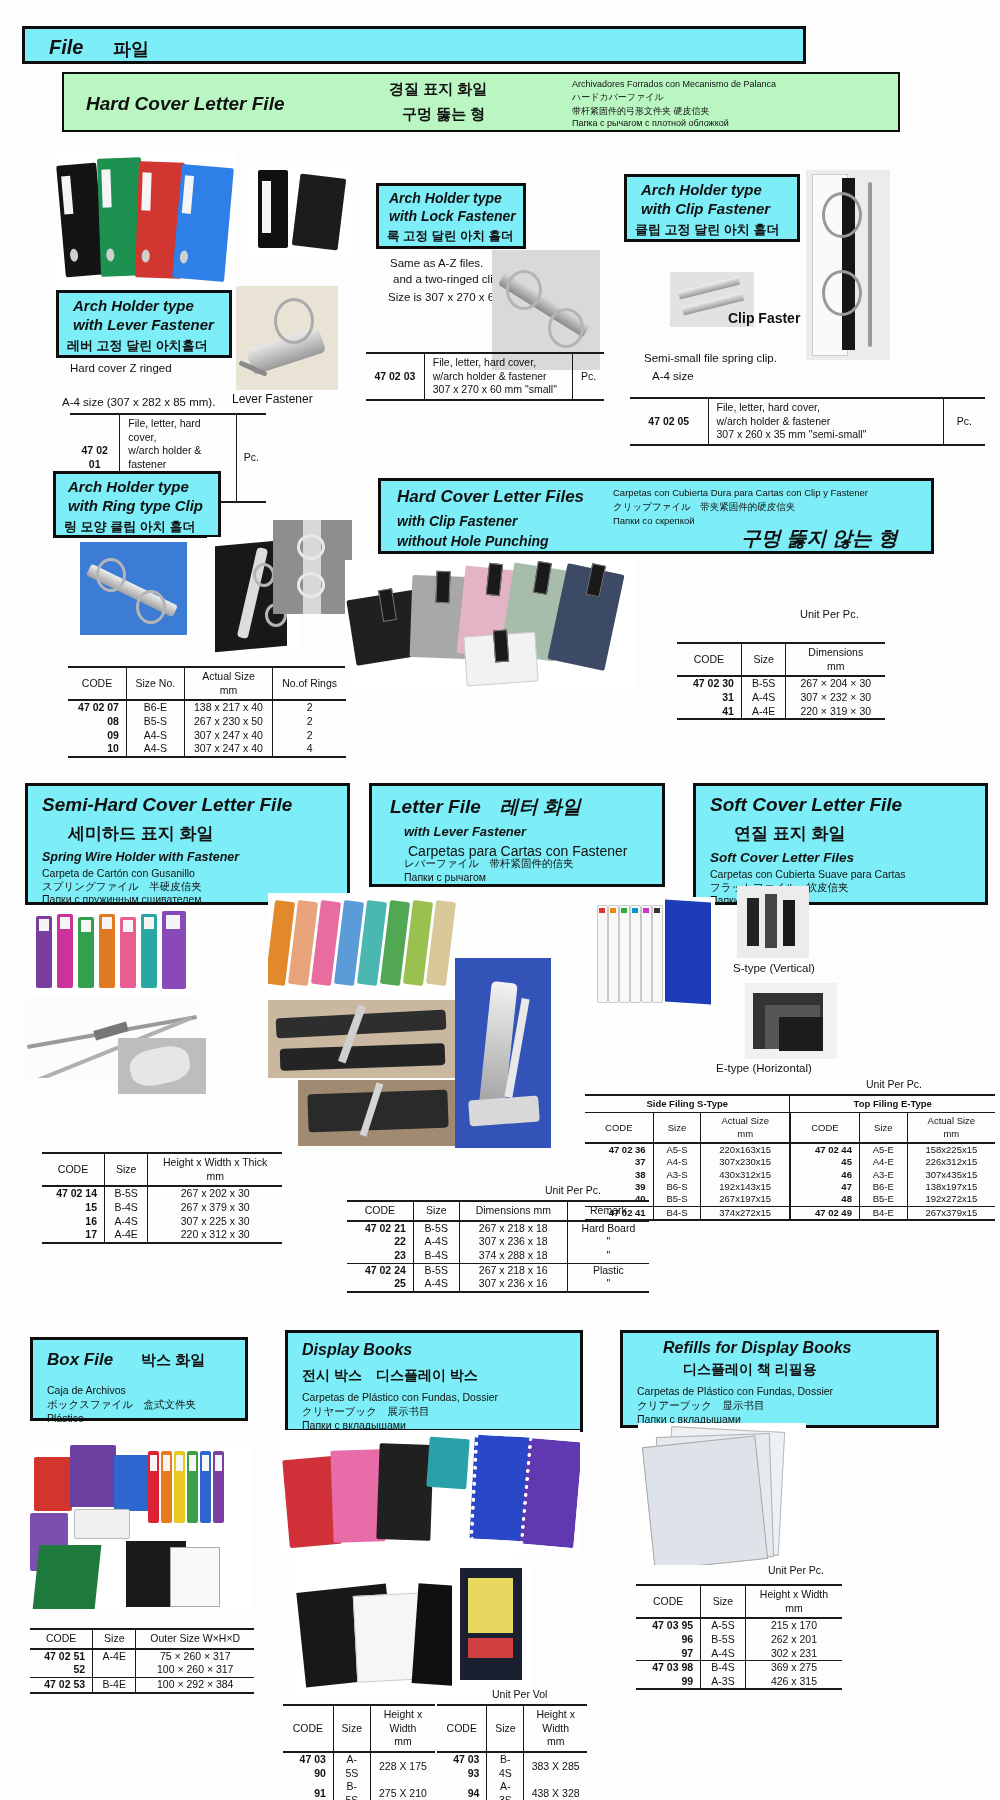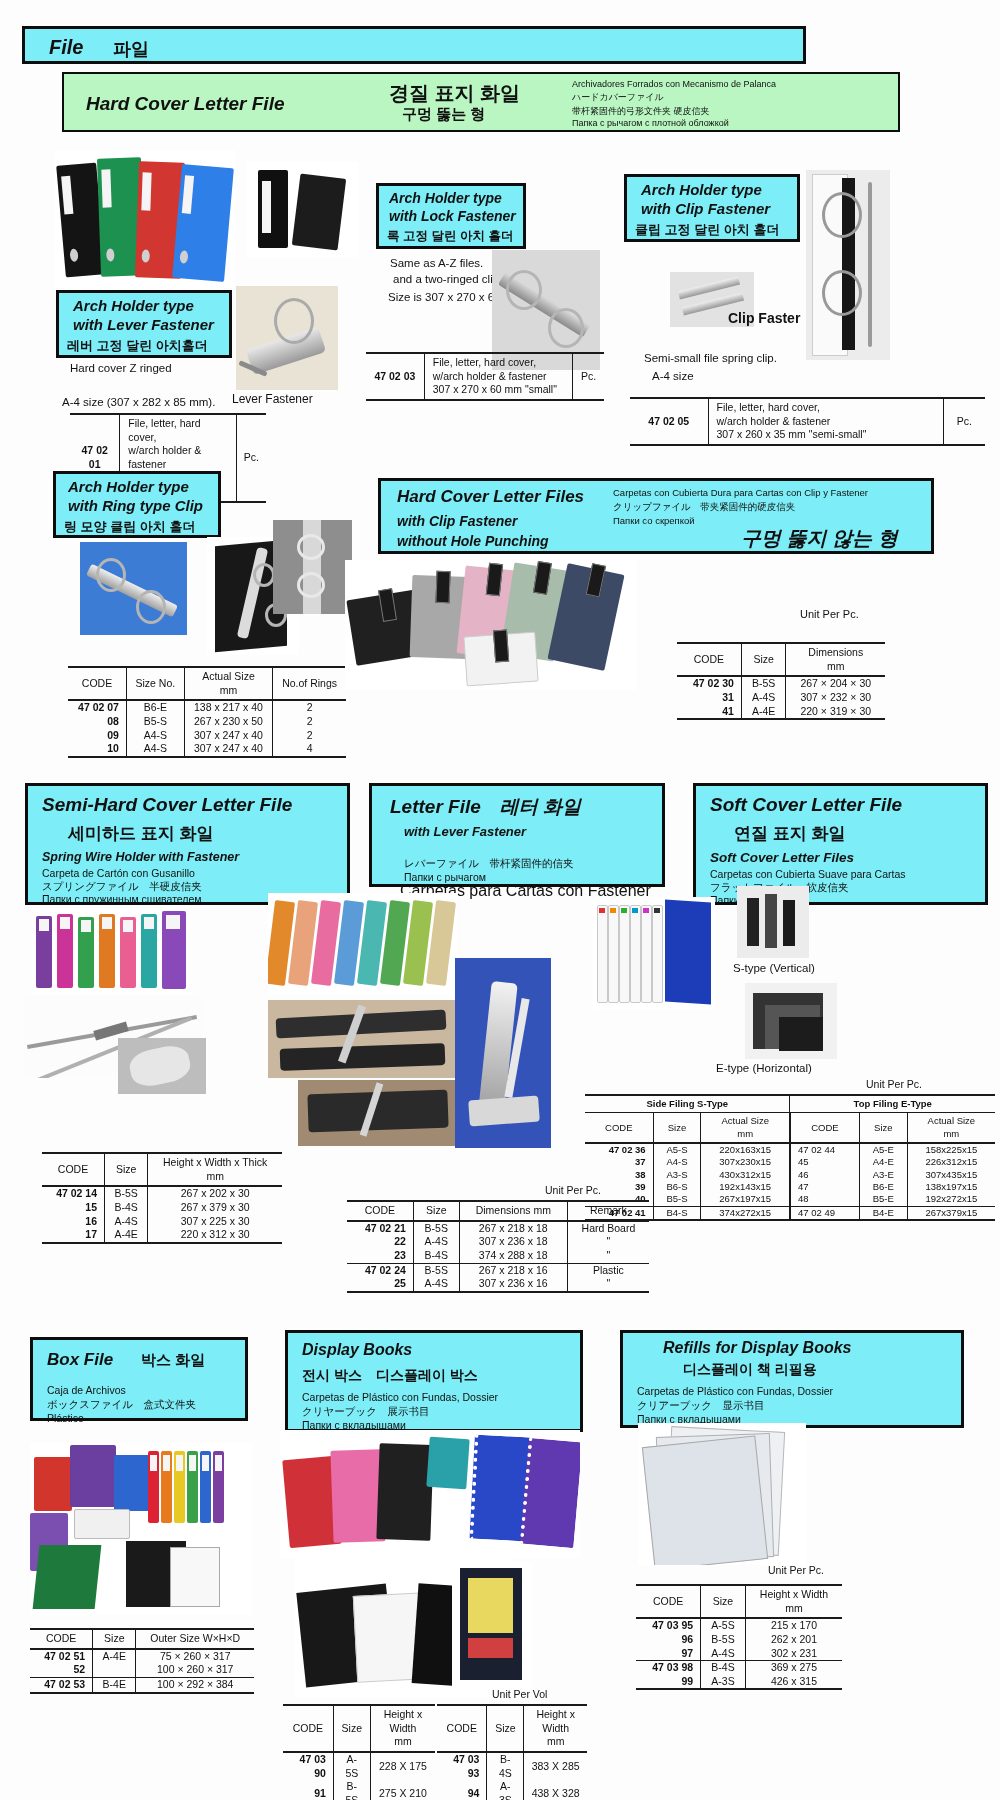--- a/index.html
+++ b/index.html
@@ -17,21 +17,21 @@
     border-top:2px solid #1a1a1a;border-bottom:2px solid #1a1a1a;}
   table.cat th{font-weight:normal;text-align:center;padding:2px 7px;border-bottom:2px solid #1a1a1a;white-space:pre-line;}
   table.cat td{padding:0 7px;text-align:center;white-space:pre-line;vertical-align:middle;}
   table.cat tr>*+*{border-left:1.4px solid #1a1a1a;}
   table.cat tbody.grp+tbody.grp tr:first-child td{border-top:1.6px solid #1a1a1a;}
   table.cat td:first-child{font-weight:bold;text-align:right;}
   table.item td:nth-child(2){text-align:left;padding:2px 8px;}
   table.item td:first-child{text-align:center;}
   table.dual{font-size:9.5px;}
   table.dual tr>*:nth-child(4){border-left:2.4px solid #1a1a1a;}
-  table.dual td:nth-child(4){font-weight:normal;text-align:left;}
+  table.dual td:nth-child(4){font-weight:bold;text-align:right;}
   table.dual tr.toph th{border-bottom:1.4px solid #1a1a1a;font-weight:bold;}
   
   .ph{position:absolute;overflow:hidden;background:#fff;}
   .ph i{display:block;}
   .el{position:absolute;}
   .ring{position:absolute;border:3px solid #b5b5b5;border-radius:50%;background:transparent;}
   .bk{position:absolute;border-radius:2px;}
   .bk .lb{position:absolute;left:4px;top:11px;width:9px;height:38px;background:#f5f5f5;}
   .bk .cl{position:absolute;left:6px;bottom:15px;width:8px;height:13px;background:#cfcfcf;border-radius:50%;}
   .bk .clp{position:absolute;left:42%;top:-5px;width:12px;height:30px;background:#1a1a1a;border:1px solid #777;}
@@ -42,21 +42,21 @@
 
 <div class="page">
 
   <div class="cyan" style="left:22px;top:26px;width:784px;height:38px;">
     <span class="lbl ti" style="left:24px;top:7px;font-size:20px;">File</span>
     <span class="lbl bold" style="left:88px;top:8px;font-size:18px;">파일</span>
   </div>
 
   <div class="green" style="left:62px;top:72px;width:838px;height:60px;">
     <span class="lbl ti" style="left:22px;top:19px;font-size:19px;">Hard Cover  Letter File</span>
-    <span class="lbl bold" style="left:325px;top:6px;font-size:20px;text-align:center;">경질 표지 화일</span>
+    <span class="lbl bold" style="left:325px;top:6px;font-size:15px;text-align:center;">경질 표지 화일</span>
     <span class="lbl bold" style="left:338px;top:31px;font-size:15px;">구멍 뚫는 형</span>
     <span class="lbl" style="left:508px;top:5px;font-size:9px;">Archivadores Forrados con Mecanismo de Palanca</span>
     <span class="lbl" style="left:508px;top:17px;font-size:9px;">ハードカバーファイル</span>
     <span class="lbl" style="left:508px;top:31px;font-size:9px;">带杆紧固件的弓形文件夹  硬皮信夹</span>
     <span class="lbl" style="left:508px;top:44px;font-size:9px;">Папка с рычагом с плотной обложкой</span>
   </div>
 
   <div class="ph" style="left:55px;top:150px;width:180px;height:138px;">
     <i class="bk" style="left:6px;top:14px;width:40px;height:112px;background:#141414;transform:rotate(-5deg);">
         <i class="lb"></i>
@@ -284,21 +284,21 @@
     <span class="lbl ti" style="left:14px;top:8px;font-size:19px;">Semi-Hard Cover Letter File</span>
     <span class="lbl bold" style="left:40px;top:36px;font-size:17px;">세미하드 표지 화일</span>
     <span class="lbl ti" style="left:14px;top:64px;font-size:12.5px;">Spring Wire Holder with Fastener</span>
     <span class="lbl" style="left:14px;top:81px;font-size:10.5px;">Carpeta de Cartón con Gusanillo</span>
     <span class="lbl" style="left:14px;top:94px;font-size:10.5px;">スプリングファイル　半硬皮信夹</span>
     <span class="lbl" style="left:14px;top:107px;font-size:10.5px;">Папки с пружинным сшивателем</span>
   </div>
   <div class="cyan" style="left:369px;top:783px;width:296px;height:104px;">
     <span class="lbl ti" style="left:18px;top:8px;font-size:19px;">Letter File　레터 화일</span>
     <span class="lbl ti" style="left:32px;top:38px;font-size:13px;">with Lever Fastener</span>
-    <span class="lbl" style="left:28px;top:57px;font-size:16px;margin-top:39px;">Carpetas para Cartas con Fastener</span>
+    <span class="lbl" style="left:36px;top:57px;font-size:14px;">Carpetas para Cartas con Fastener</span>
     <span class="lbl" style="left:32px;top:71px;font-size:10.5px;">レバーファイル　带杆紧固件的信夹</span>
     <span class="lbl" style="left:32px;top:85px;font-size:10.5px;">Папки с рычагом</span>
   </div>
   <div class="cyan" style="left:693px;top:783px;width:295px;height:122px;">
     <span class="lbl ti" style="left:14px;top:8px;font-size:19px;">Soft  Cover Letter File</span>
     <span class="lbl bold" style="left:38px;top:36px;font-size:17px;">연질 표지 화일</span>
     <span class="lbl ti" style="left:14px;top:64px;font-size:13.5px;">Soft Cover Letter Files</span>
     <span class="lbl" style="left:14px;top:82px;font-size:10.5px;">Carpetas con Cubierta Suave para Cartas</span>
     <span class="lbl" style="left:14px;top:95px;font-size:10.5px;">フラットファイル　软皮信夹</span>
     <span class="lbl" style="left:14px;top:108px;font-size:10.5px;">Папки</span>
@@ -552,21 +552,21 @@
     <span class="lbl" style="left:14px;top:58px;font-size:10.5px;">ボックスファイル　盒式文件夹</span>
     <span class="lbl" style="left:14px;top:72px;font-size:10.5px;">Plástico</span>
   </div>
   <div class="cyan" style="left:285px;top:1330px;width:298px;height:102px;">
     <span class="lbl ti" style="left:14px;top:8px;font-size:16px;">Display Books</span>
     <span class="lbl bold" style="left:14px;top:34px;font-size:14px;">전시 박스　디스플레이 박스</span>
     <span class="lbl" style="left:14px;top:58px;font-size:10.5px;">Carpetas de Plástico con Fundas, Dossier</span>
     <span class="lbl" style="left:14px;top:72px;font-size:10.5px;">クリヤーブック　展示书目</span>
     <span class="lbl" style="left:14px;top:86px;font-size:10.5px;">Папки с вкладышами</span>
   </div>
-  <div class="cyan" style="left:620px;top:1330px;width:344px;height:98px;">
+  <div class="cyan" style="left:620px;top:1330px;width:319px;height:98px;">
     <span class="lbl ti" style="left:40px;top:6px;font-size:16px;">Refills for Display Books</span>
     <span class="lbl bold" style="left:60px;top:28px;font-size:14px;">디스플레이 책 리필용</span>
     <span class="lbl" style="left:14px;top:52px;font-size:10.5px;">Carpetas de Plástico con Fundas, Dossier</span>
     <span class="lbl" style="left:14px;top:66px;font-size:10.5px;">クリアーブック　显示书目</span>
     <span class="lbl" style="left:14px;top:80px;font-size:10.5px;">Папки с вкладышами</span>
   </div>
 
   <div class="ph" style="left:30px;top:1443px;width:222px;height:172px;">
     <i class="bk" style="left:4px;top:14px;width:38px;height:54px;background:#d2352c;"></i>
     <i class="bk" style="left:40px;top:2px;width:46px;height:62px;background:#6a3fa0;"></i>

